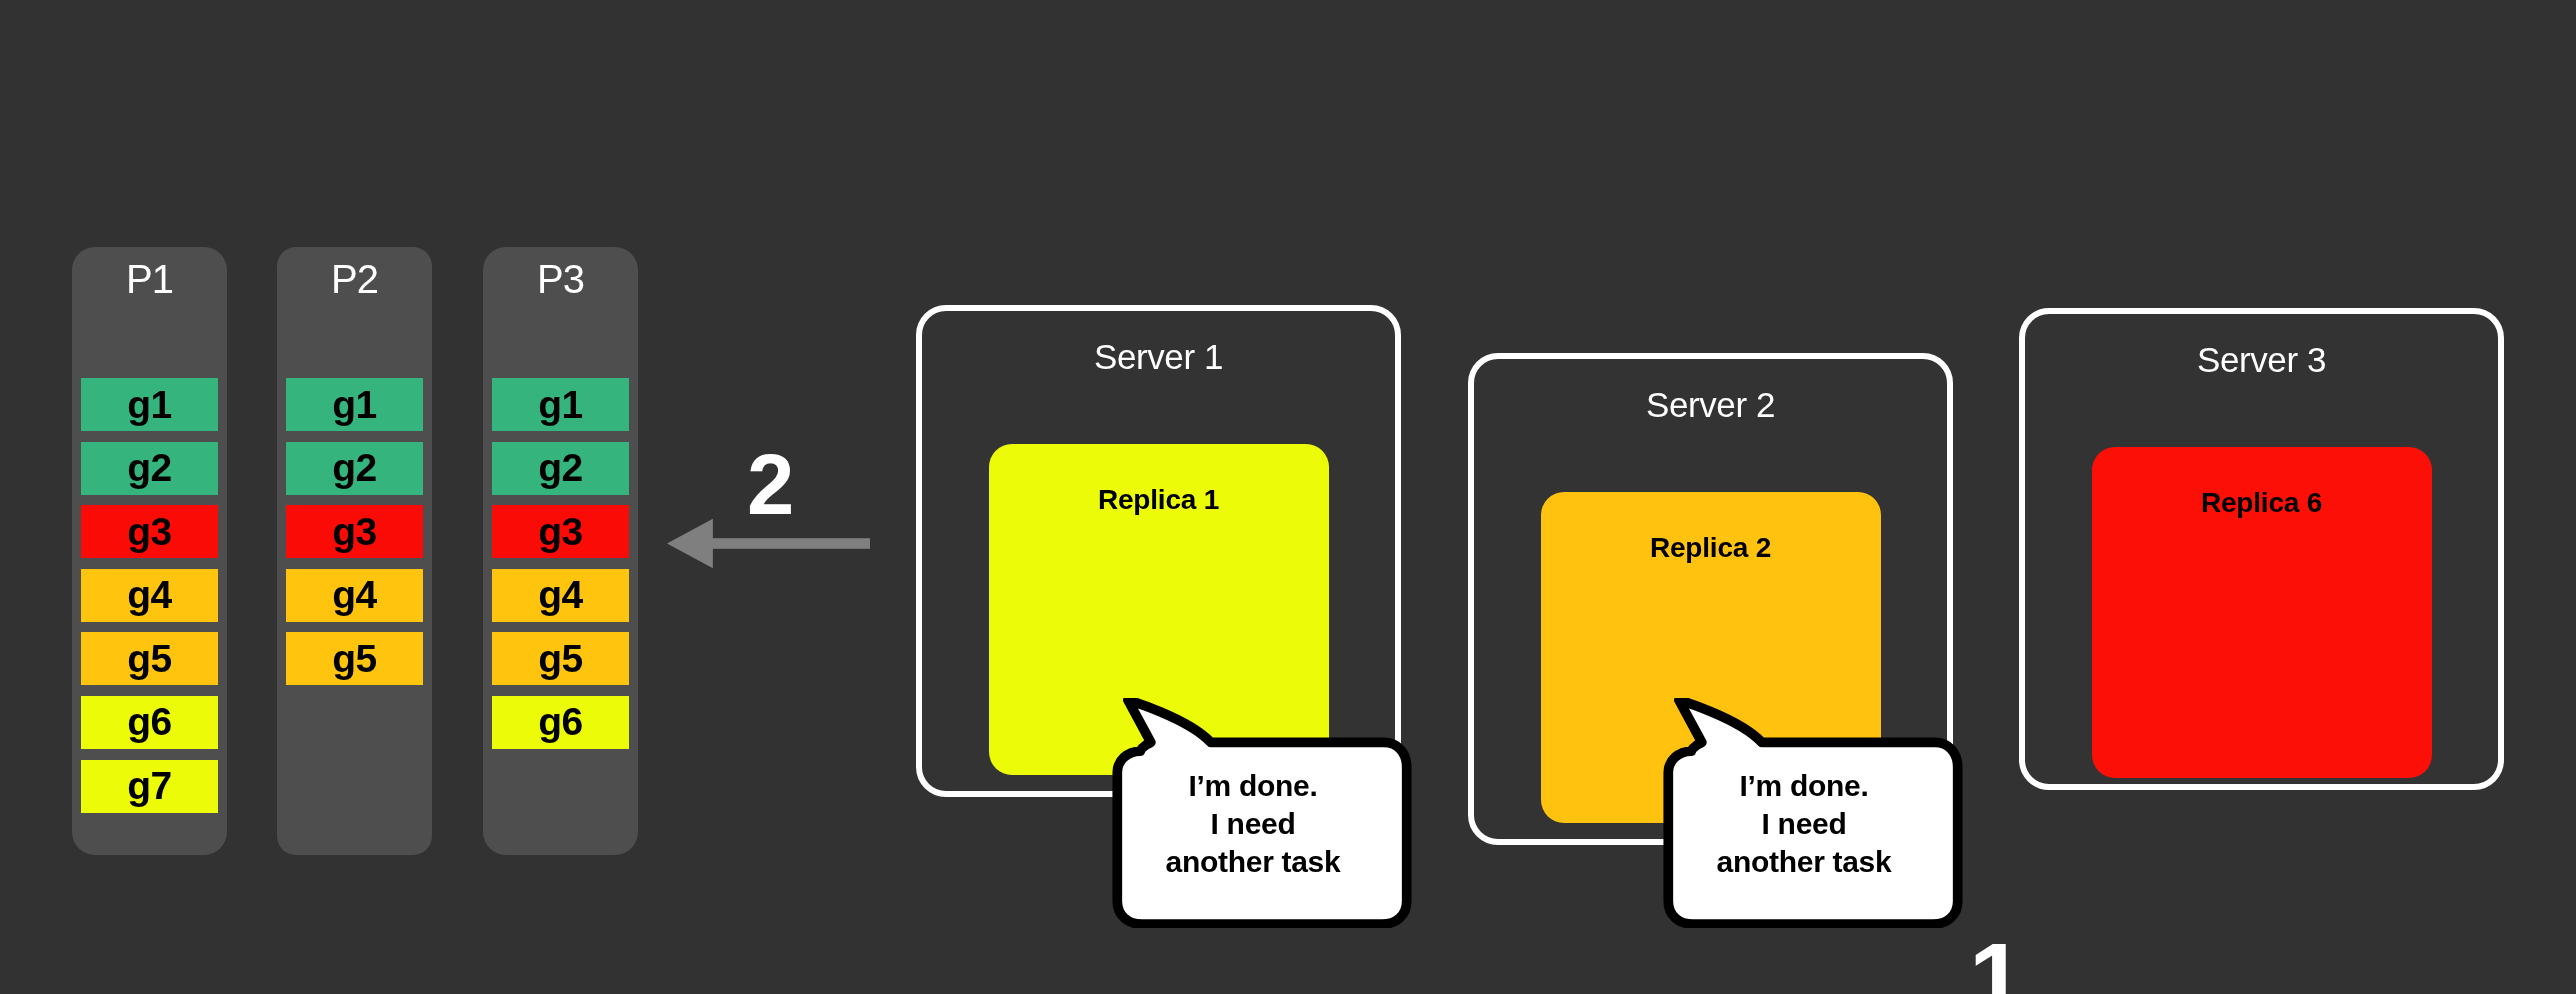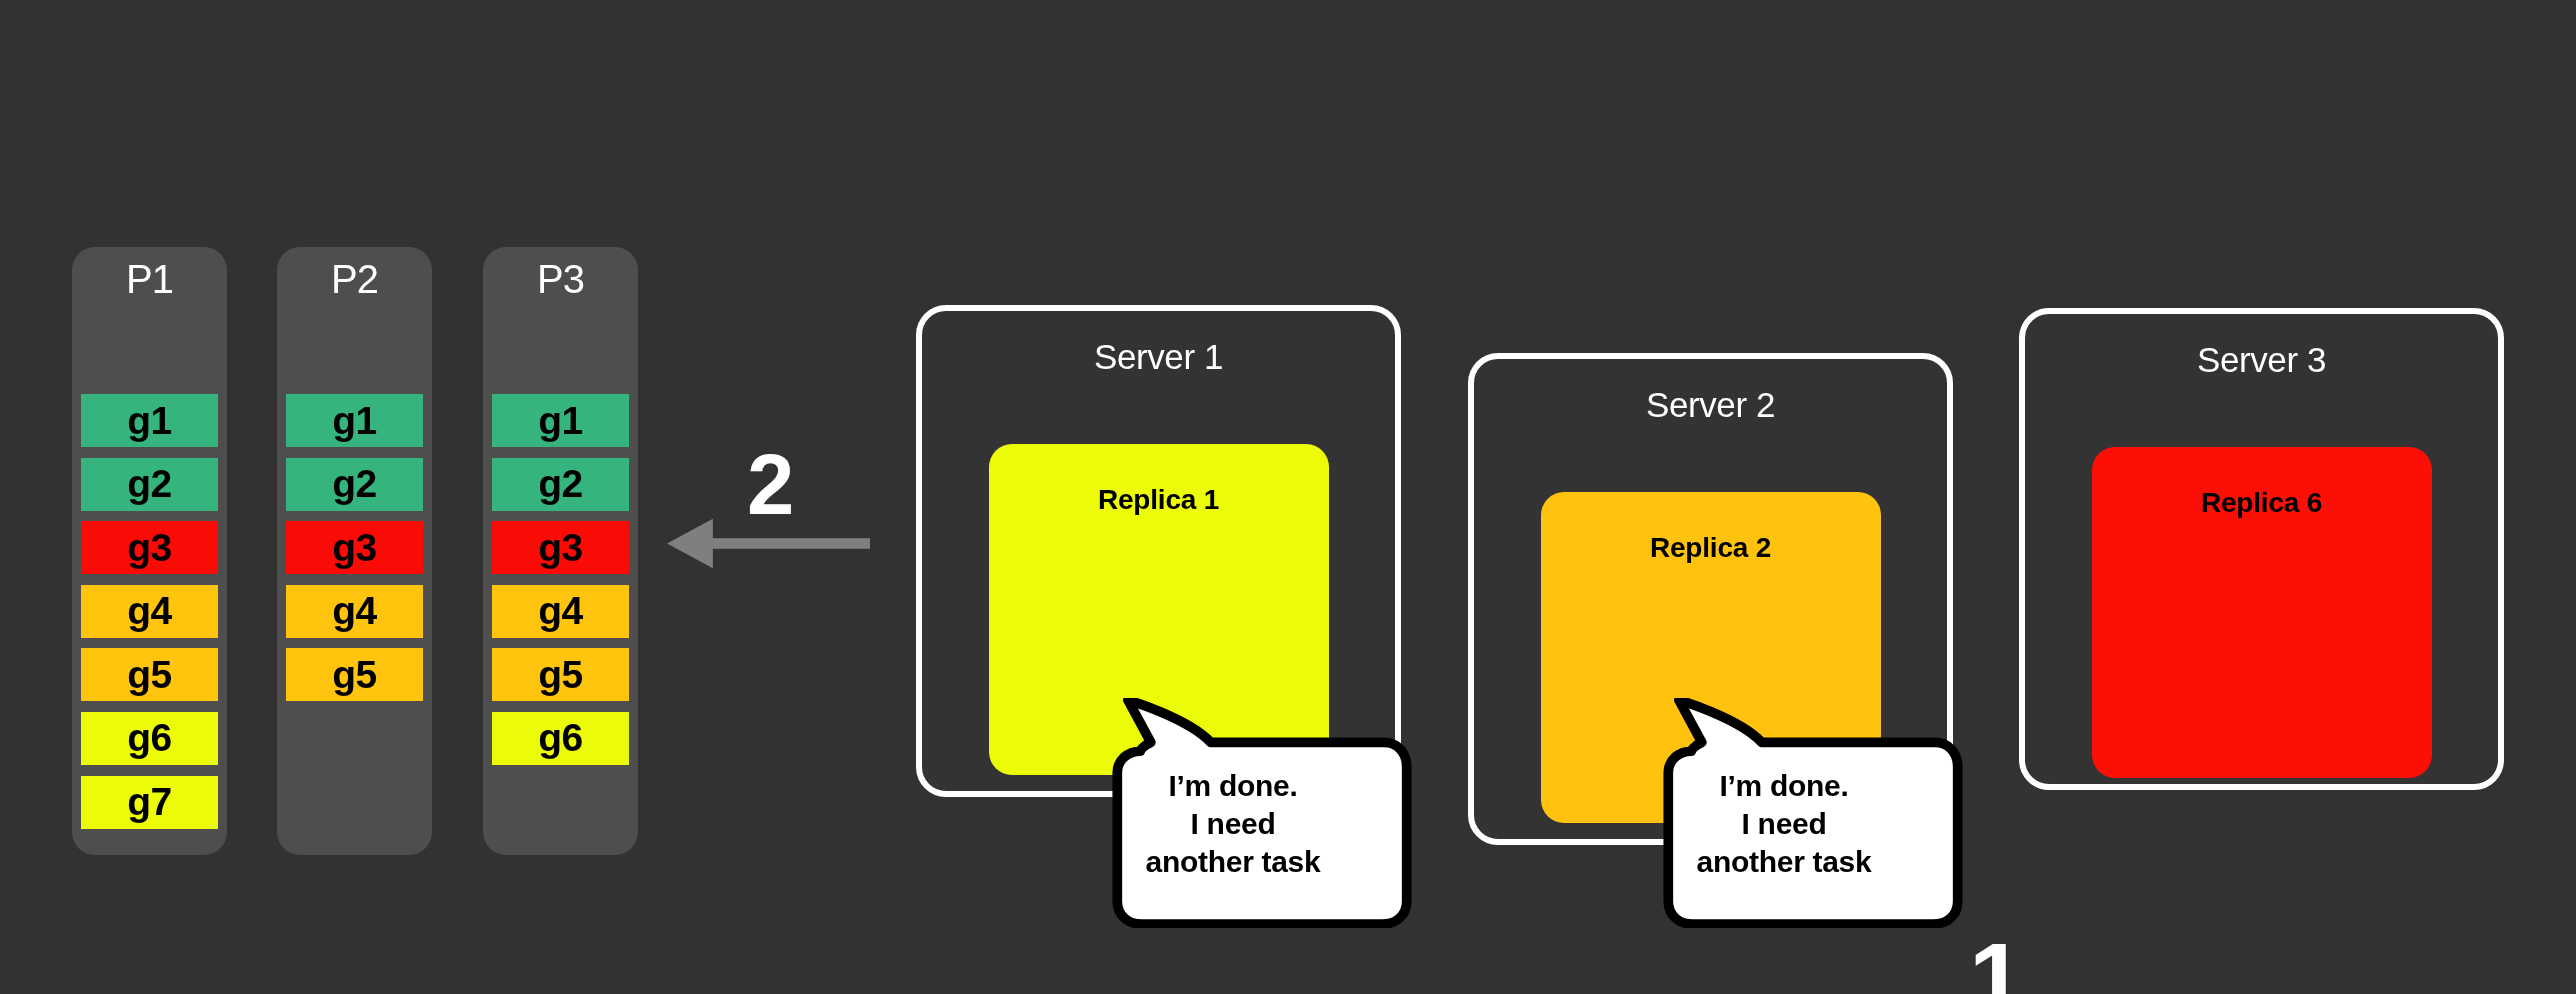--- a/index.html
+++ b/index.html
@@ -40,21 +40,20 @@
   }
   .group-list {
     position: absolute;
     left: 0;
     right: 0;
     top: 131px;
     display: flex;
     flex-direction: column;
     gap: 10.6px;
     align-items: center;
-    margin-top: 16px;
   }
   .group-block {
     width: 137px;
     height: 53px;
     display: flex;
     align-items: center;
     justify-content: center;
     font-size: 39px;
     font-weight: bold;
     color: #000000;
@@ -122,20 +121,21 @@
     font-weight: bold;
     letter-spacing: -0.2px;
     line-height: 1;
   }
 
   
   .bubble-wrap {
     position: absolute;
     width: 242px;
     height: 230px;
+    padding-left: 40px;
   }
   .bubble-svg {
     position: absolute;
     left: 0;
     top: 0;
     width: 300px;
     height: 230px;
   }
   .bubble-text {
     position: absolute;
@@ -164,21 +164,21 @@
       <div class="group-block" style="background:#35b47e;">g1</div>
       <div class="group-block" style="background:#35b47e;">g2</div>
       <div class="group-block" style="background:#fb0b06;">g3</div>
       <div class="group-block" style="background:#ffc40d;">g4</div>
       <div class="group-block" style="background:#ffc40d;">g5</div>
       <div class="group-block" style="background:#ecfc08;">g6</div>
       <div class="group-block" style="background:#ecfc08;">g7</div>
     </div>
   </div>
 
-  <div class="partition" id="partition-2" style="left:277px; top:247px; width:155px; height:608px;">
+  <div class="partition" id="partition-2" style="left:277px; top:247px; width:155px; height:608px;border-radius:19px;">
     <div class="partition-title">P2</div>
     <div class="group-list">
       <div class="group-block" style="background:#35b47e;">g1</div>
       <div class="group-block" style="background:#35b47e;">g2</div>
       <div class="group-block" style="background:#fb0b06;">g3</div>
       <div class="group-block" style="background:#ffc40d;">g4</div>
       <div class="group-block" style="background:#ffc40d;">g5</div>
     </div>
   </div>
 

